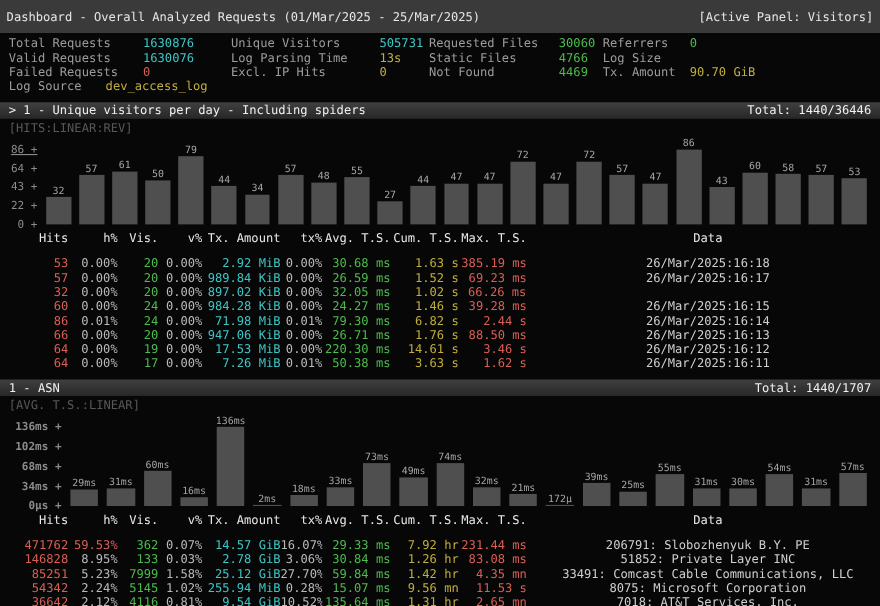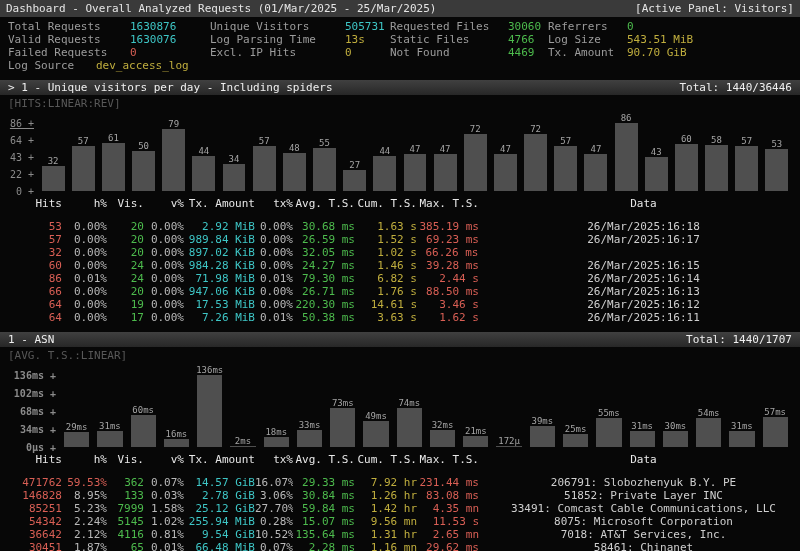--- a/index.html
+++ b/index.html
@@ -1,18 +1,18 @@
 <!DOCTYPE html>
 <html><head>
 <meta charset="utf-8">
 <style>
   html,body{margin:0;padding:0}
   body{width:800px;height:551px;overflow:hidden;background:#070707;
        font-family:"DejaVu Sans Mono",monospace;font-size:11px;line-height:13px;color:#c6c6c6}
-  .titlebar{display:flex;justify-content:space-between;align-items:center;height:17px;
+  .titlebar{display:flex;justify-content:space-between;align-items:center;height:30px;
             background:#3a3a3a;color:#e6e6e6;padding:0 6px;white-space:nowrap}
   .summary{padding-top:3px}
   .sum-row{display:grid;grid-template-columns:122px 80px 135px 45px 118px 40px 79px auto;
            padding-left:8px;height:13px;white-space:nowrap}
   .sum-row.single{grid-template-columns:88px auto}
   .lab{color:#9c9c9c}
   .c-cyan{color:#3ec6c6}.c-green{color:#4dbb4d}.c-yellow{color:#c0ae3e}.c-red{color:#d95f55}
   .panel-header{display:flex;justify-content:space-between;height:15px;line-height:15px;
                 background:linear-gradient(#404040,#272727);color:#f0f0f0;padding:0 8px;margin-top:8px;white-space:nowrap}
   .chart-legend{color:#585858;padding:3px 8px 0;line-height:12px}
@@ -55,21 +55,20 @@
       <span class="c-green">0</span>
     </div>
     <div class="sum-row">
       <span class="lab">Valid Requests</span>
       <span class="c-cyan">1630076</span>
       <span class="lab">Log Parsing Time</span>
       <span class="c-yellow">13s</span>
       <span class="lab">Static Files</span>
       <span class="c-green">4766</span>
       <span class="lab">Log Size</span>
-      <span class="c-yellow">543.51 MiB</span>
     </div>
     <div class="sum-row">
       <span class="lab">Failed Requests</span>
       <span class="c-red">0</span>
       <span class="lab">Excl. IP Hits</span>
       <span class="c-yellow">0</span>
       <span class="lab">Not Found</span>
       <span class="c-green">4469</span>
       <span class="lab">Tx. Amount</span>
       <span class="c-yellow">90.70 GiB</span>

